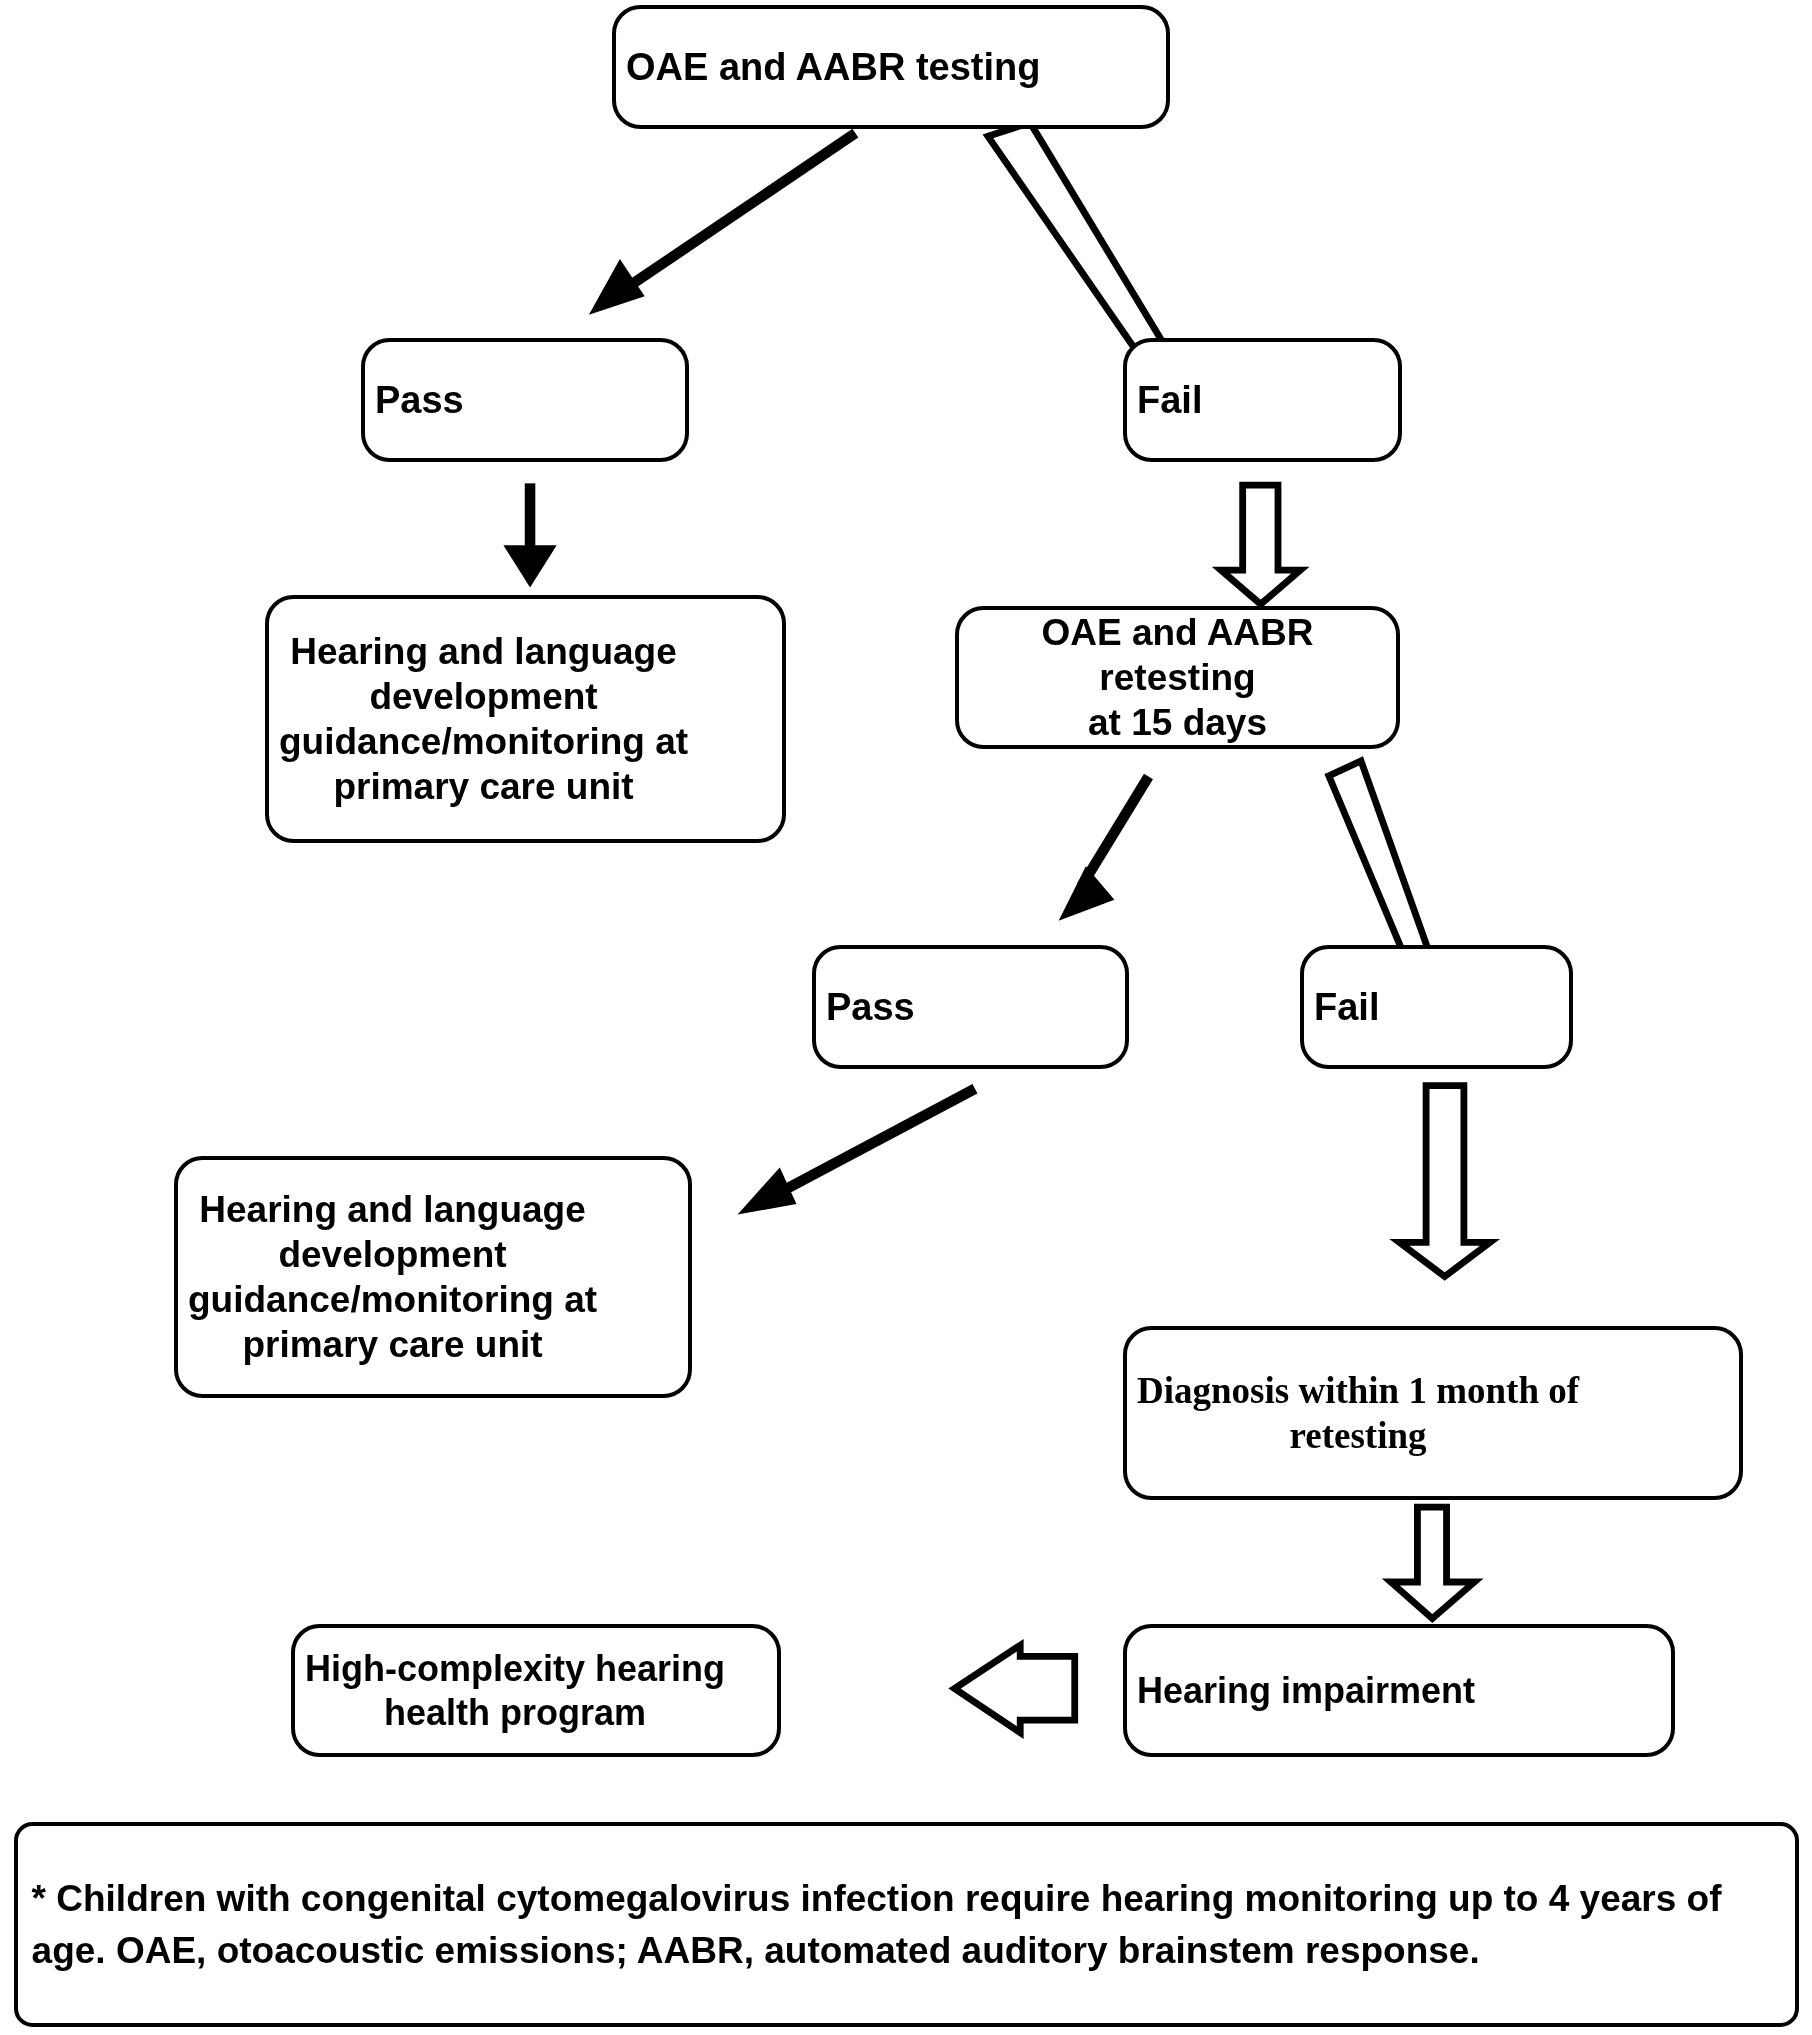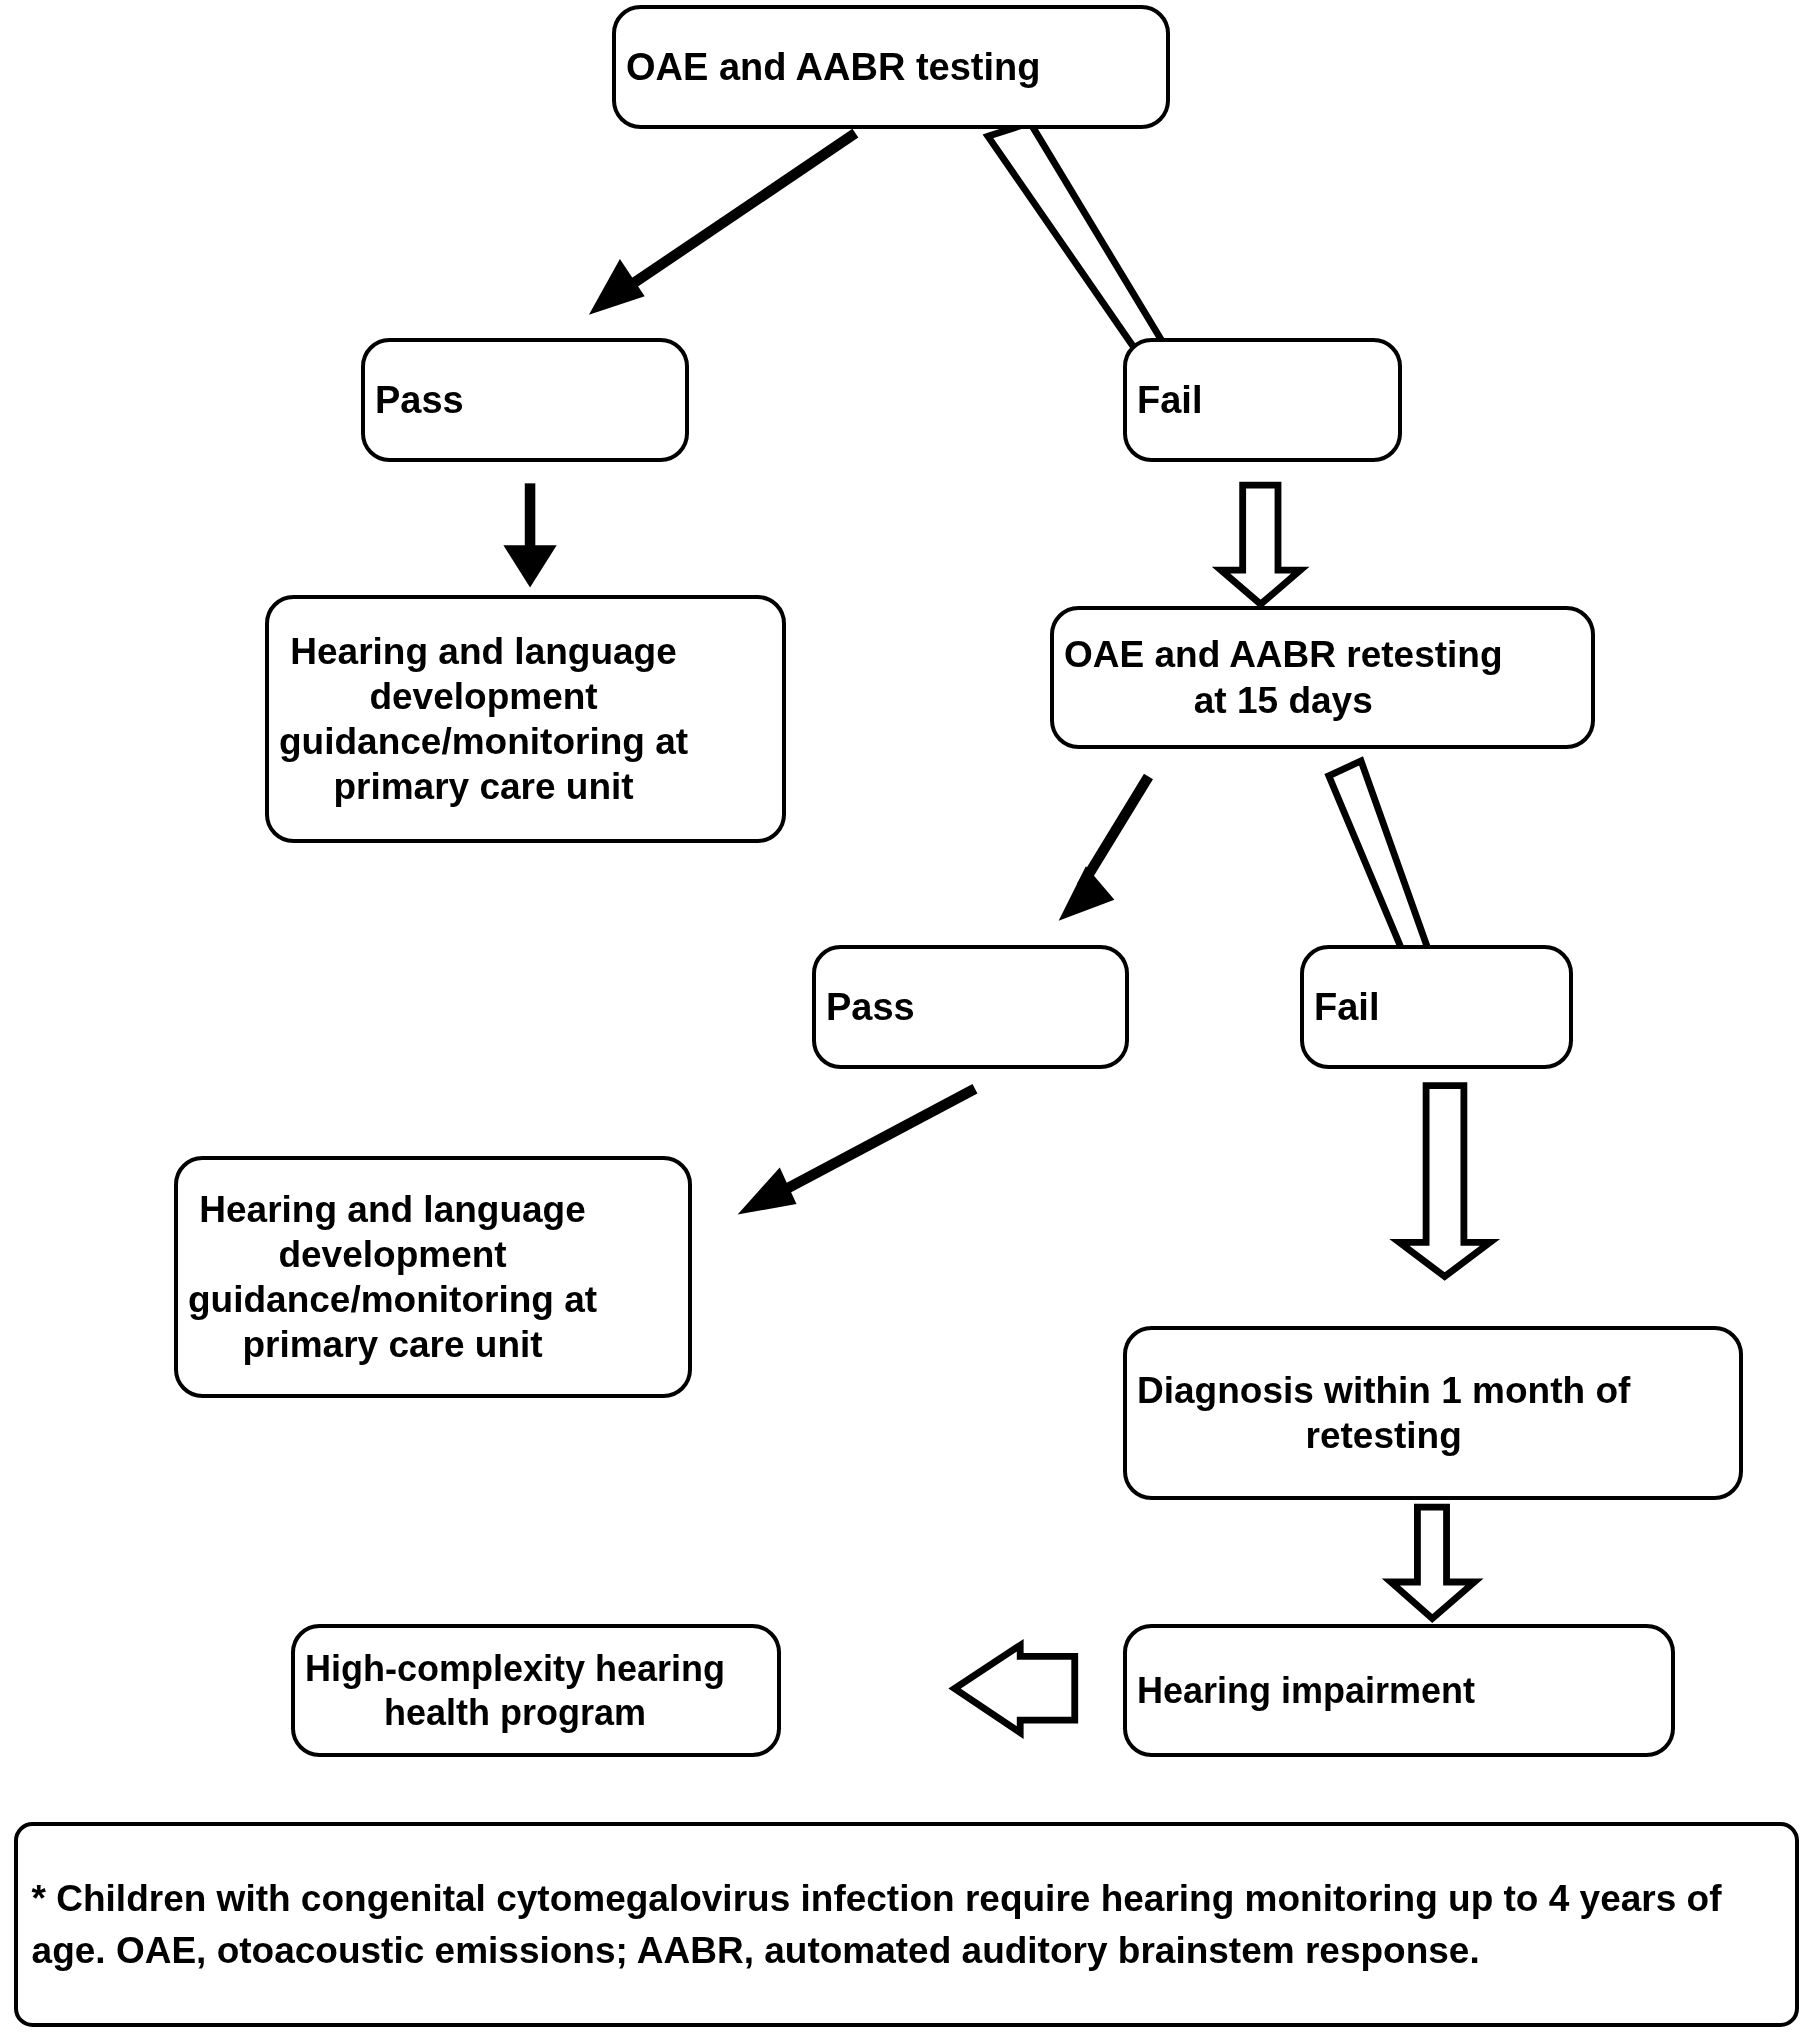--- a/index.html
+++ b/index.html
@@ -30,25 +30,25 @@
     padding: 3.7px 10px;
     z-index: 3;
   }
   .node .txt { display: block; white-space: pre-line; }
 
   
   #node-root       { left: 612px;  top: 5px;    width: 558px;  height: 124px;  font-size: 38px; }
   #node-pass-1     { left: 361px;  top: 338px;  width: 328px;  height: 124px;  font-size: 38px; }
   #node-fail-1     { left: 1123px; top: 338px;  width: 279px;  height: 124px;  font-size: 38px; }
   #node-hl-1       { left: 265px;  top: 595px;  width: 521px;  height: 248px;  font-size: 37px; }
-  #node-retest     { left: 1050px; top: 606px;  width: 545px;  height: 143px;  font-size: 37px; }
+  #node-retest     { left: 955px; top: 606px;  width: 445px;  height: 143px;  font-size: 37px; }
   #node-pass-2     { left: 812px; top: 945px; width: 317px;  height: 124px;  font-size: 38px; }
   #node-fail-2     { left: 1300px; top: 945px; width: 273px;  height: 124px;  font-size: 38px; }
   #node-hl-2       { left: 174px;  top: 1156px; width: 518px;  height: 242px;  font-size: 37px; }
-  #node-diagnosis  { left: 1123px; top: 1326px; width: 620px; height: 174px;  font-size: 37px; }
+  #node-diagnosis  { left: 1123px; top: 1326px; width: 620px; height: 174px;  font-size: 37px; font-family: Liberation Serif, serif; }
   #node-program    { left: 291px;  top: 1624px; width: 490px;  height: 133px;  font-size: 36px; }
   #node-impairment { left: 1123px; top: 1624px; width: 552px;  height: 133px;  font-size: 36px; }
   #node-footnote   { left: 13.6px;   top: 1822px; width: 1785px; height: 205px;  font-size: 37px;
                      border-radius: 18.6px; padding: 0 14px; }
   #node-footnote .txt { text-align: left; line-height: 1.38; }
 
   
   #connectors {
     position: absolute;
     left: 0; top: 0;

